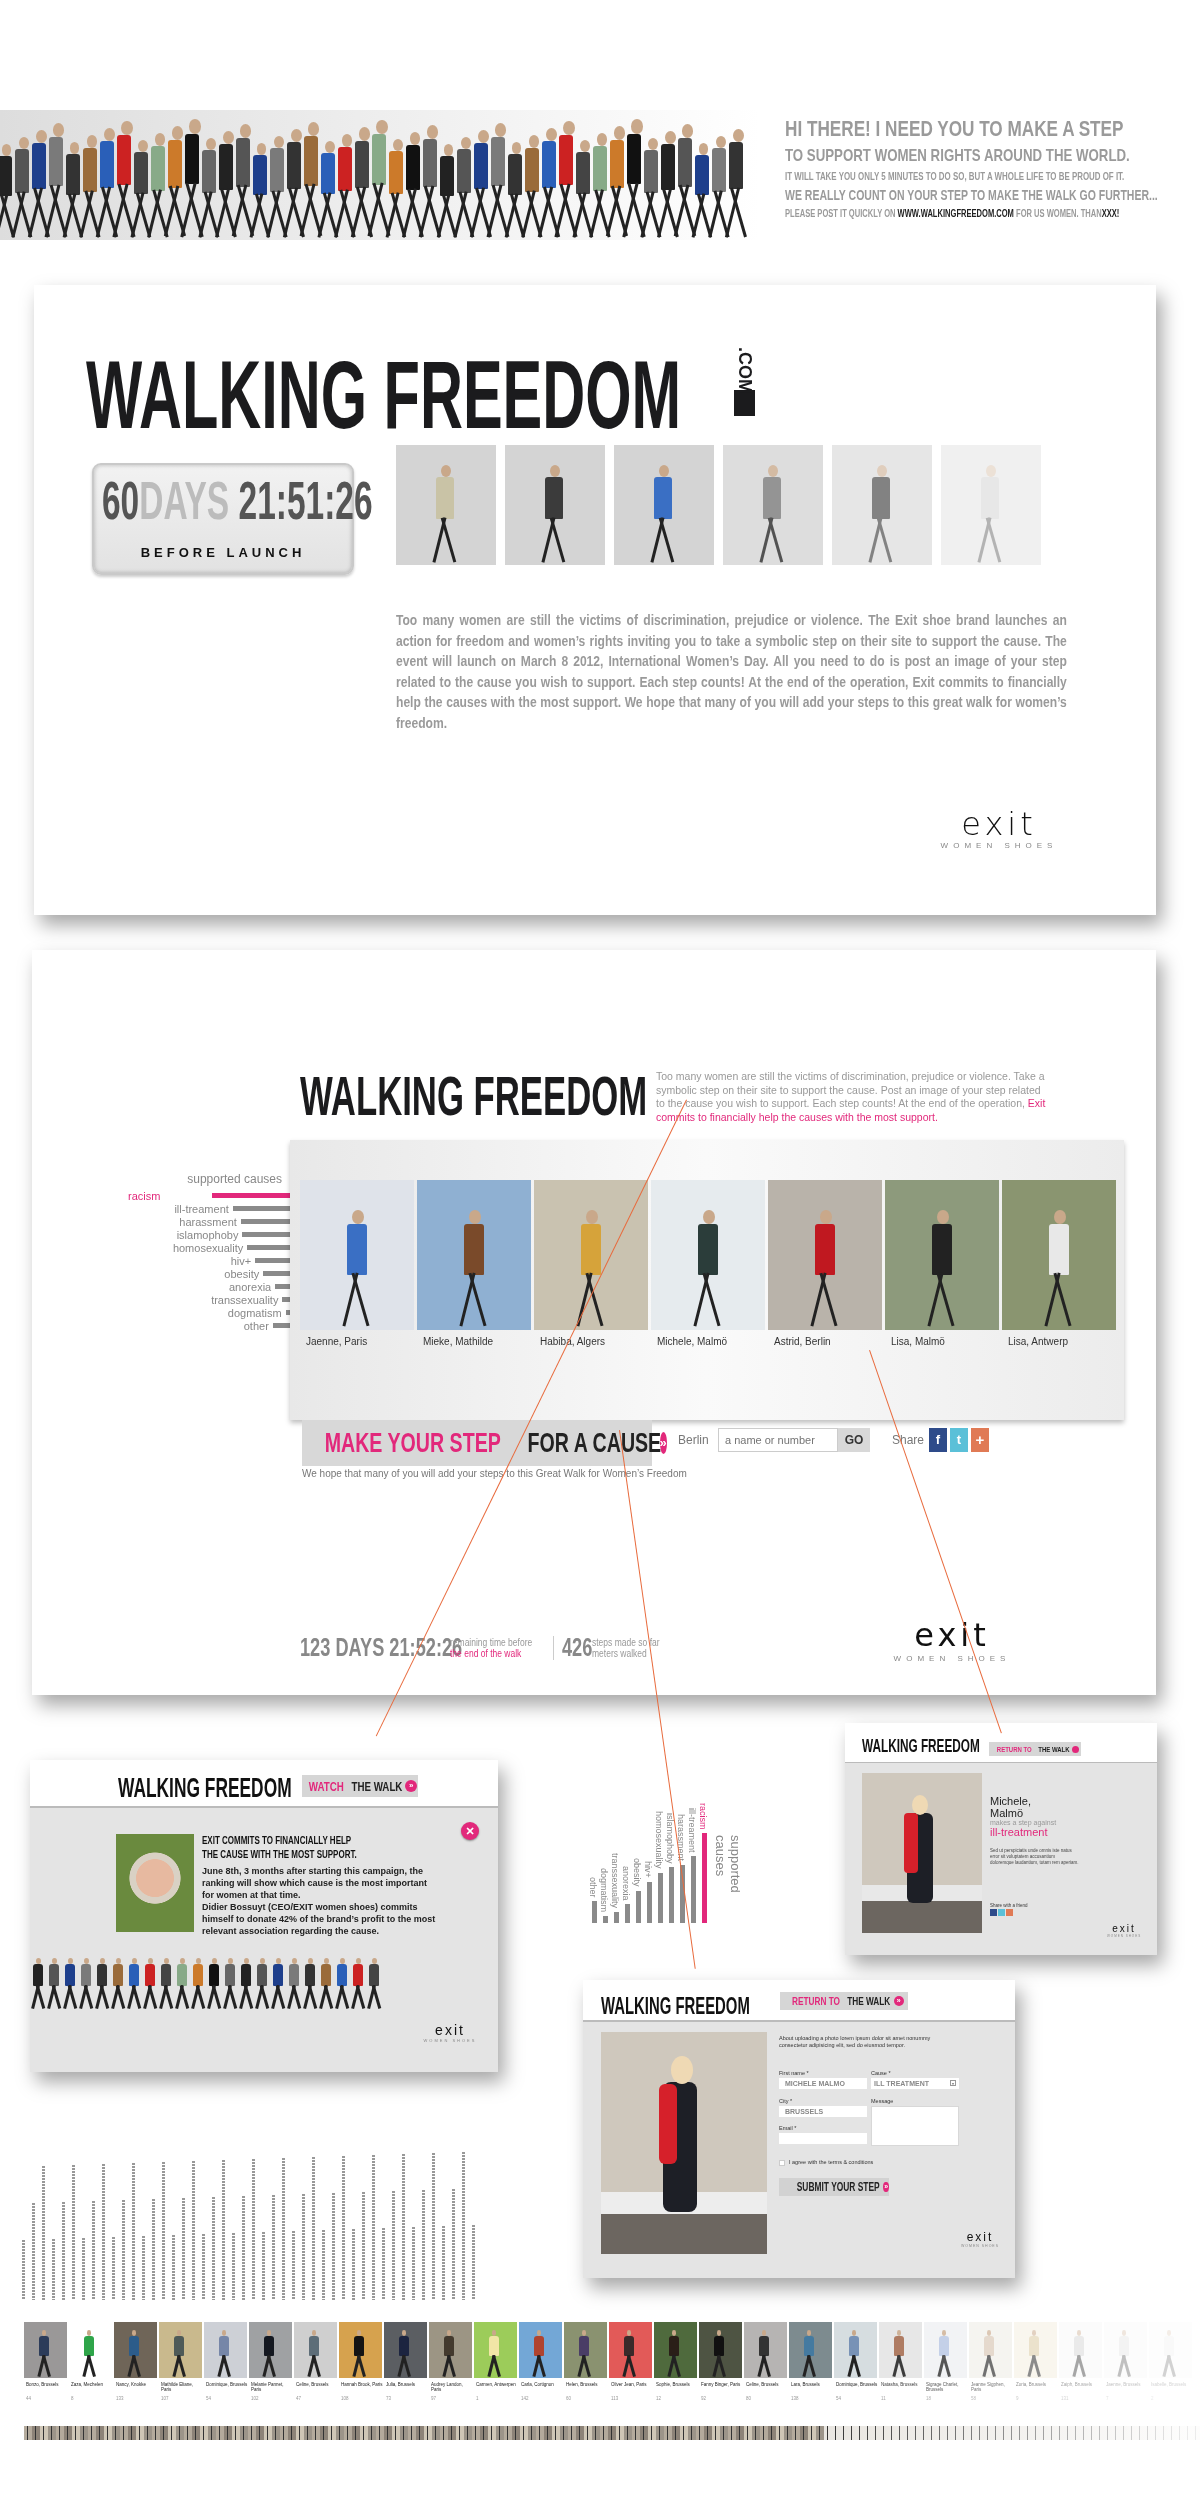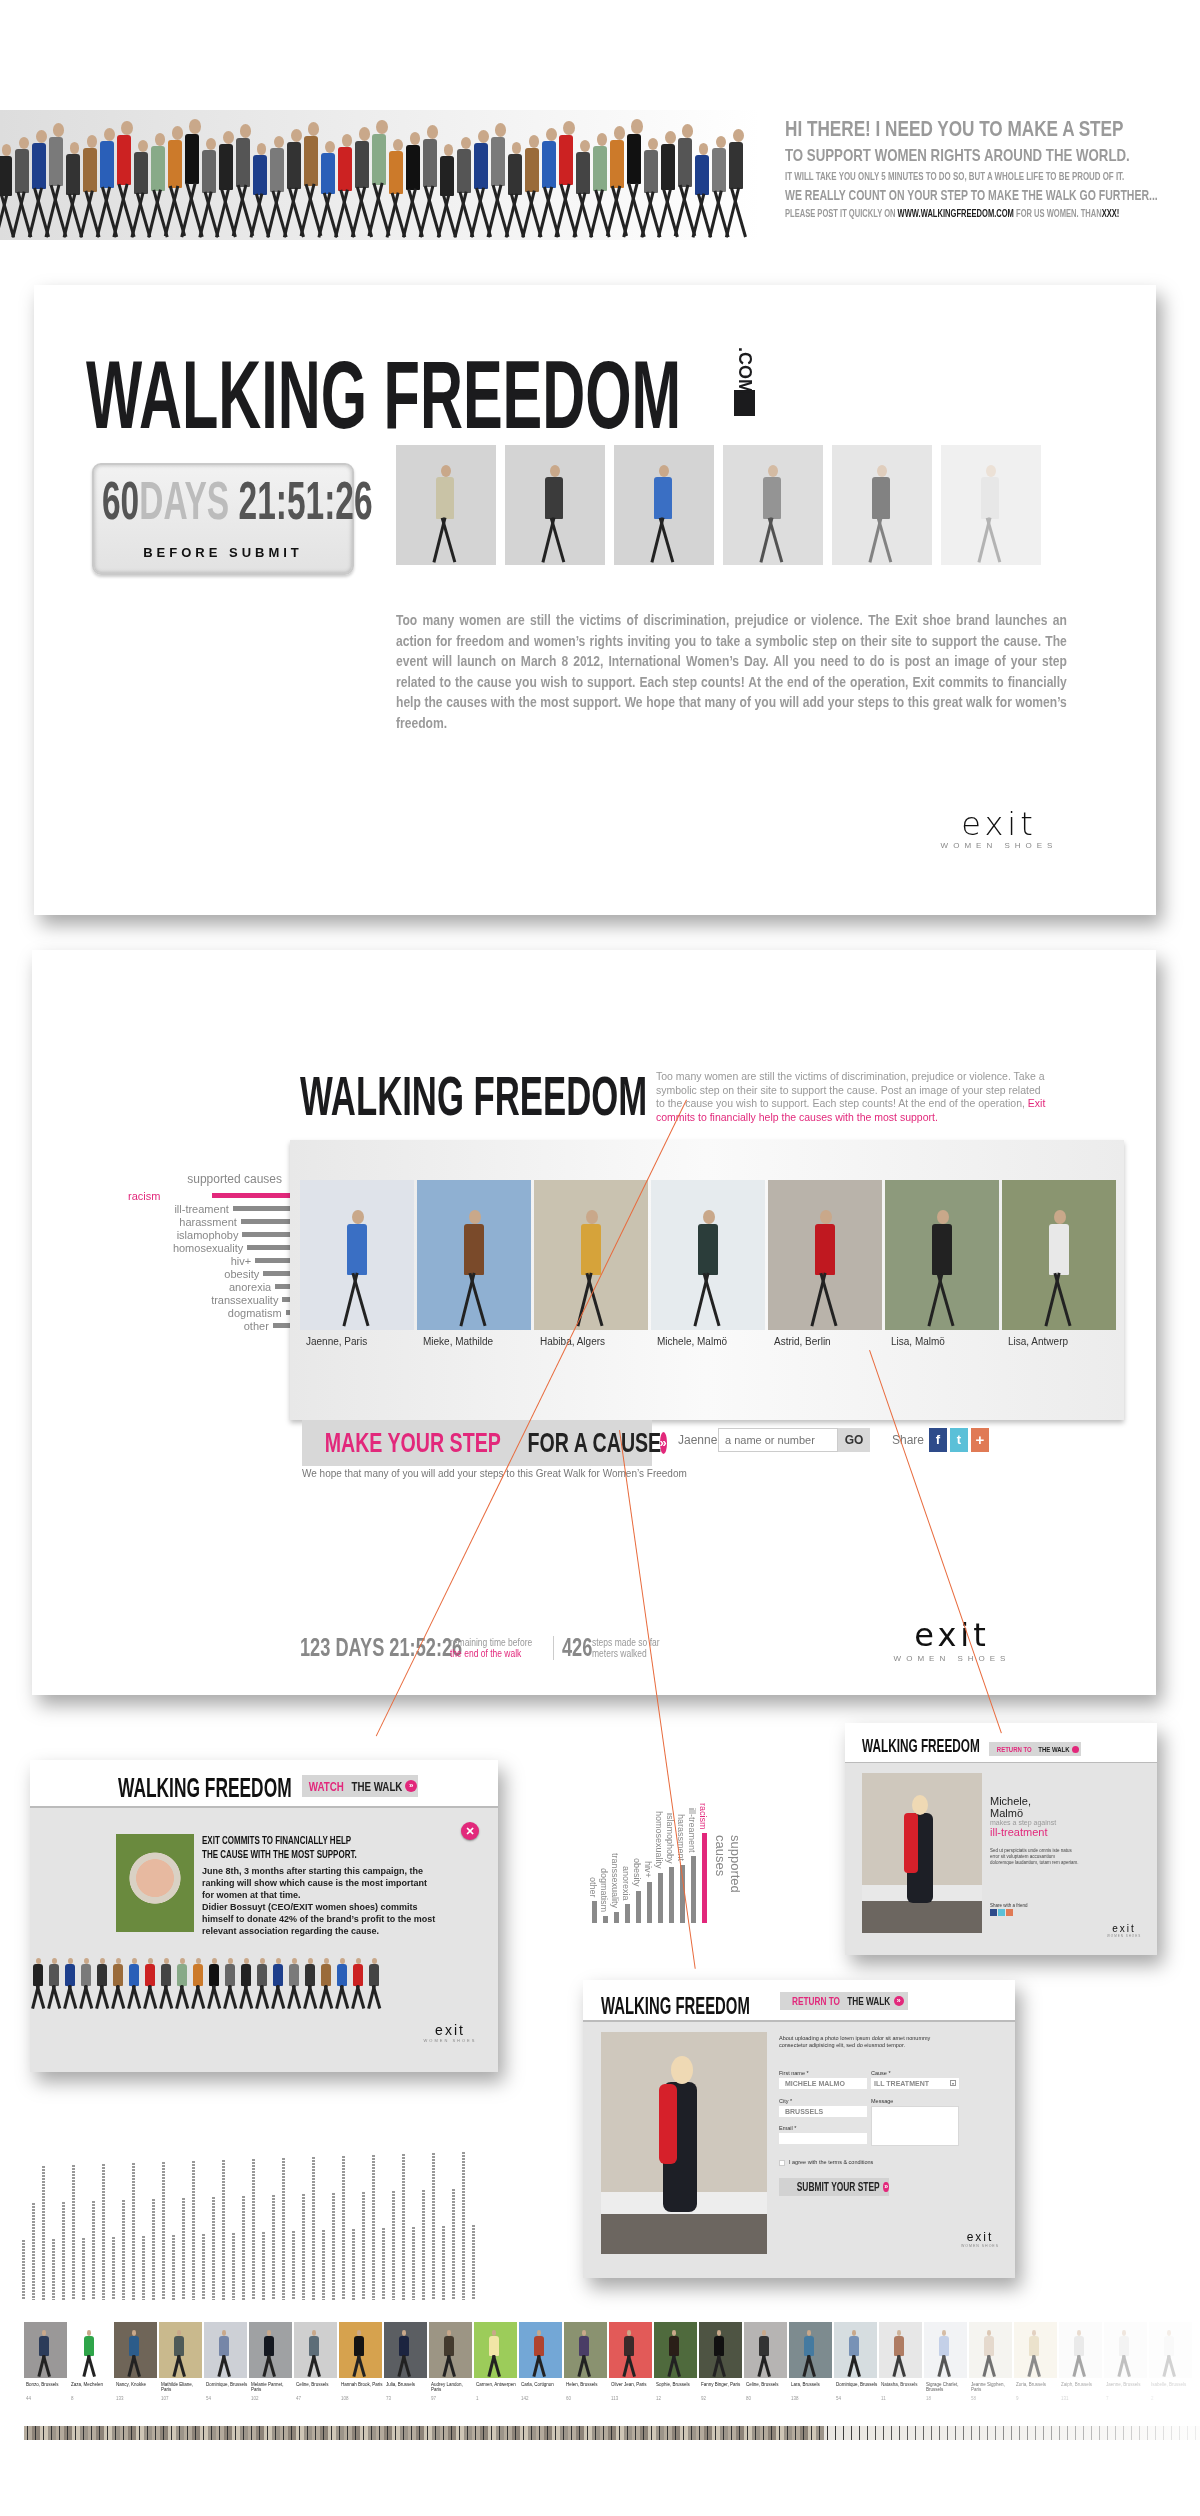--- a/index.html
+++ b/index.html
@@ -299,21 +299,21 @@
 <div class="panel" style="left:34px;top:285px;width:1122px;height:630px">
   <div style="position:absolute;left:52px;top:62px;display:flex;align-items:flex-end">
     <span style="font-size:96px;font-weight:bold;color:#1b1b1d;display:inline-block;transform:scaleX(.62);transform-origin:left;white-space:nowrap;line-height:1;width:640px">WALKING FREEDOM</span>
     <span style="position:absolute;left:648px;top:0;font-size:18px;font-weight:bold;writing-mode:vertical-rl;color:#1b1b1d;background:linear-gradient(#fff 62%,#1b1b1d 62%);padding-bottom:22px">.COM</span>
   </div>
   <div style="position:absolute;left:58px;top:178px;width:262px;height:112px;background:linear-gradient(#f2f2f2,#e2e2e2);border:2px solid #c9c9c9;border-radius:9px;box-shadow:inset 0 0 4px rgba(0,0,0,.25),0 2px 3px rgba(0,0,0,.2)">
     <div style="position:absolute;left:8px;top:8px;font-weight:bold;font-size:54px;line-height:1;color:#555;transform:scaleX(.62);transform-origin:left;white-space:nowrap">
       <span>60</span><span style="color:#bcbcbc">DAYS</span>
       <span>21:51:26</span>
     </div>
-    <div style="position:absolute;left:0;right:0;top:80px;text-align:center;font-size:13px;font-weight:bold;letter-spacing:4px;color:#111">BEFORE SUBMIT</div>
+    <div style="position:absolute;left:0;right:0;top:80px;text-align:center;font-size:13px;font-weight:bold;letter-spacing:4px;color:#111">BEFORE LAUNCH</div>
   </div>
   <div id="teaser-photos" style="position:absolute;left:362px;top:160px;width:680px;height:120px">
       <div class="photo" style="left: 0px; top: 0px; width: 100px; height: 120px; background: rgb(212, 212, 212); opacity: 1;">
         <div class="fig" style="position: absolute; left: 34px; bottom: 0px; width: 30px; height: 100px;">
           <div class="hd" style="left: 35%; top: 0px; width: 10px; height: 12px; background: rgb(201, 168, 138);"></div>
           <div class="bd" style="left: 20%; top: 12px; width: 60%; height: 42px; background: rgb(201, 195, 166);"></div>
           <div class="lg" style="left: 25%; top: 52px; height: 46px; transform: rotate(14deg);"></div>
           <div class="lg" style="left: 55%; top: 52px; height: 46px; transform: rotate(-16deg);"></div>
         </div>
       </div>
@@ -483,21 +483,21 @@
         </div>
         <div style="position: absolute; left: 708px; top: 156px; font-size: 10px; color: rgb(51, 51, 51); white-space: nowrap;">Lisa, Antwerp</div>
       </div>
   </div>
   <div style="position:absolute;left:270px;top:470px;width:350px;height:46px;background:#d8d8d8;display:flex;align-items:center;justify-content:center">
     <span class="pink" style="font-size:28px;font-weight:bold;transform:scaleX(.7);display:inline-block;white-space:nowrap;margin-right:-40px">MAKE YOUR STEP</span>
     <span style="font-size:28px;font-weight:bold;color:#222;transform:scaleX(.7);display:inline-block;white-space:nowrap;margin-right:-30px"> FOR A CAUSE</span>
     <span class="btn-arrow" style="width:22px;height:22px;line-height:22px;font-size:13px">»</span>
   </div>
   <div style="position:absolute;left:270px;top:518px;font-size:10px;color:#777;white-space:nowrap">We hope that many of you will add your steps to this Great Walk for Women’s Freedom</div>
-  <div style="position:absolute;left:646px;top:483px;font-size:12px;color:#777">Jaenne</div>
+  <div style="position:absolute;left:646px;top:483px;font-size:12px;color:#777">Berlin</div>
   <input style="position: absolute; left: 686px; top: 478px; width: 120px; height: 24px; border: 1px solid rgb(204, 204, 204); font-size: 11px; padding-left: 6px; color: rgb(102, 102, 102);" placeholder="a name or number">
   <div style="position:absolute;left:806px;top:478px;width:32px;height:24px;background:#d8d8d8;text-align:center;line-height:24px;font-weight:bold;font-size:12px;color:#333">GO</div>
   <div style="position:absolute;left:860px;top:483px;font-size:12px;color:#777">Share</div>
   <div style="position:absolute;left:897px;top:478px;width:18px;height:24px;background:#2e4b8a;color:#fff;text-align:center;line-height:24px;font-weight:bold;font-size:13px"><span>f</span></div>
   <div style="position:absolute;left:918px;top:478px;width:18px;height:24px;background:#5bc0d8;color:#fff;text-align:center;line-height:24px;font-weight:bold;font-size:13px"><span>t</span></div>
   <div style="position:absolute;left:939px;top:478px;width:18px;height:24px;background:#e07a55;color:#fff;text-align:center;line-height:24px;font-weight:bold;font-size:15px"><span>+</span></div>
 
   <div style="position:absolute;left:268px;top:682px;display:flex;align-items:center">
     <span style="font-size:26px;font-weight:bold;color:#888;transform:scaleX(.7);transform-origin:left;display:inline-block;white-space:nowrap;width:150px">123 DAYS 21:52:26</span>
     <span style="display:inline-block;font-size:10px;line-height:11px;color:#999;transform:scaleX(.85);transform-origin:left;white-space:nowrap;width:95px">

